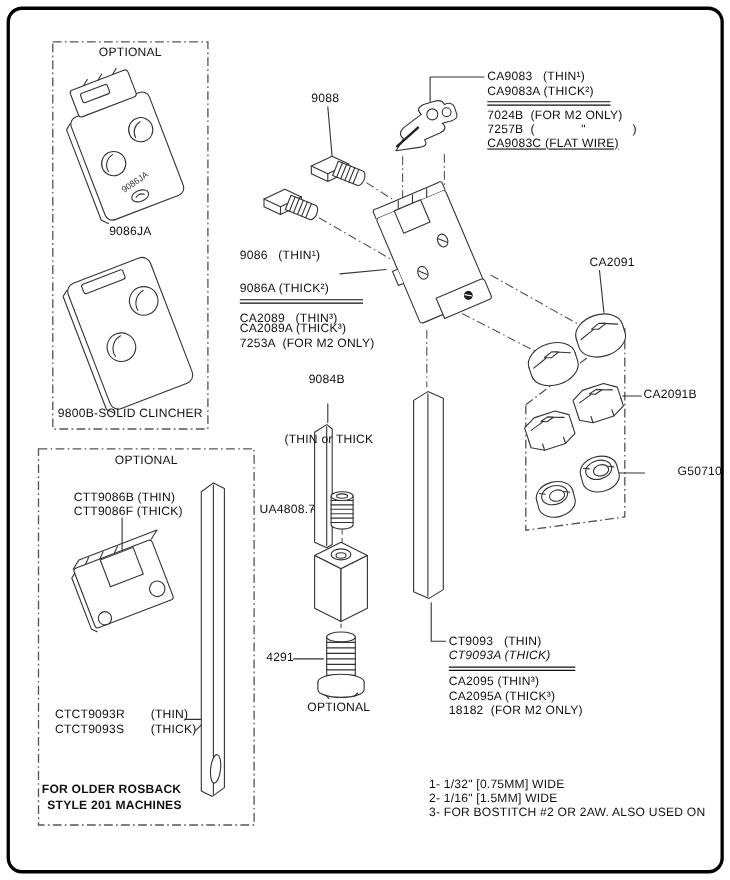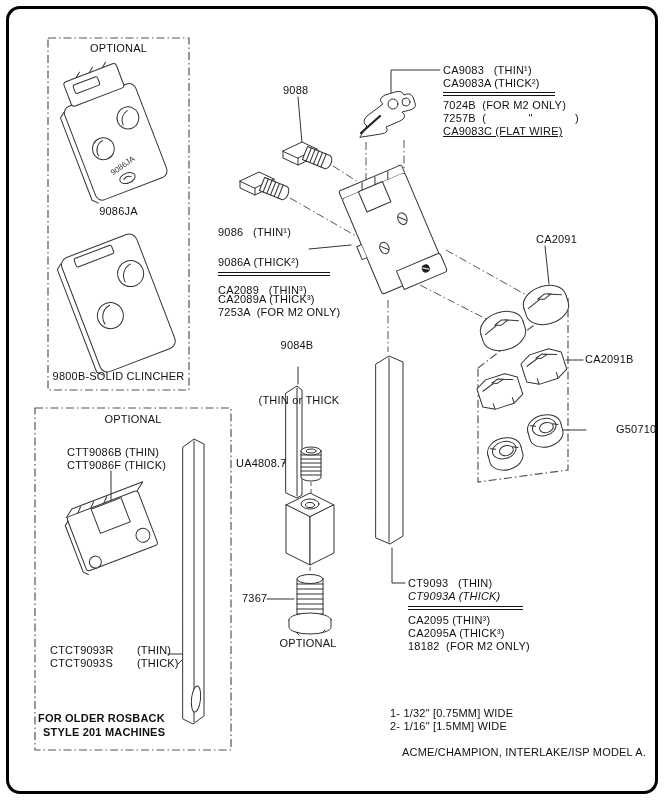--- a/index.html
+++ b/index.html
@@ -253,25 +253,25 @@
   <div class="lbl" style="left:218px;top:293px;">CA2089A (THICK³)</div>
   <div class="lbl" style="left:218px;top:306px;">7253A  (FOR M2 ONLY)</div>
 
   <div class="lbl" style="left:516px;top:233px;margin-left:20px;">CA2091</div>
   <div class="lbl" style="left:585px;top:353px;">CA2091B</div>
   <div class="lbl" style="left:588px;top:423px;margin-left:28px;">G50710</div>
 
   <div class="lbl c" style="left:257px;top:339px;width:80px;">9084B</div>
   <div class="lbl c" style="left:240px;top:352px;width:118px;margin-top:42px;">(THIN or THICK</div>
   <div class="lbl" style="left:236px;top:457px;">UA4808.7</div>
-  <div class="lbl" style="left:242px;top:592px;">7367</div>
+  <div class="lbl" style="left:242px;top:592px;">4291</div>
   <div class="lbl c" style="left:266px;top:637px;width:84px;">OPTIONAL</div>
 
   <div class="lbl" style="left:408px;top:577px;">CT9093   (THIN)</div>
   <div class="lbl" style="left:408px;top:590px;font-style:italic;">CT9093A (THICK)</div>
   <div class="lbl" style="left:408px;top:614px;">CA2095 (THIN³)</div>
   <div class="lbl" style="left:408px;top:627px;">CA2095A (THICK³)</div>
   <div class="lbl" style="left:408px;top:640px;">18182  (FOR M2 ONLY)</div>
 
   <div class="lbl" style="left:390px;top:707px;">1- 1/32" [0.75MM] WIDE</div>
   <div class="lbl" style="left:390px;top:720px;">2- 1/16" [1.5MM] WIDE</div>
-  <div class="lbl" style="left:402px;top:746px;">ACME/CHAMPION, INTERLAKE/ISP MODEL A.</div>
+  <div class="lbl" style="left:390px;top:733px;">3- FOR BOSTITCH #2 OR 2AW. ALSO USED ON</div>
 </div>
 
 </body></html>

